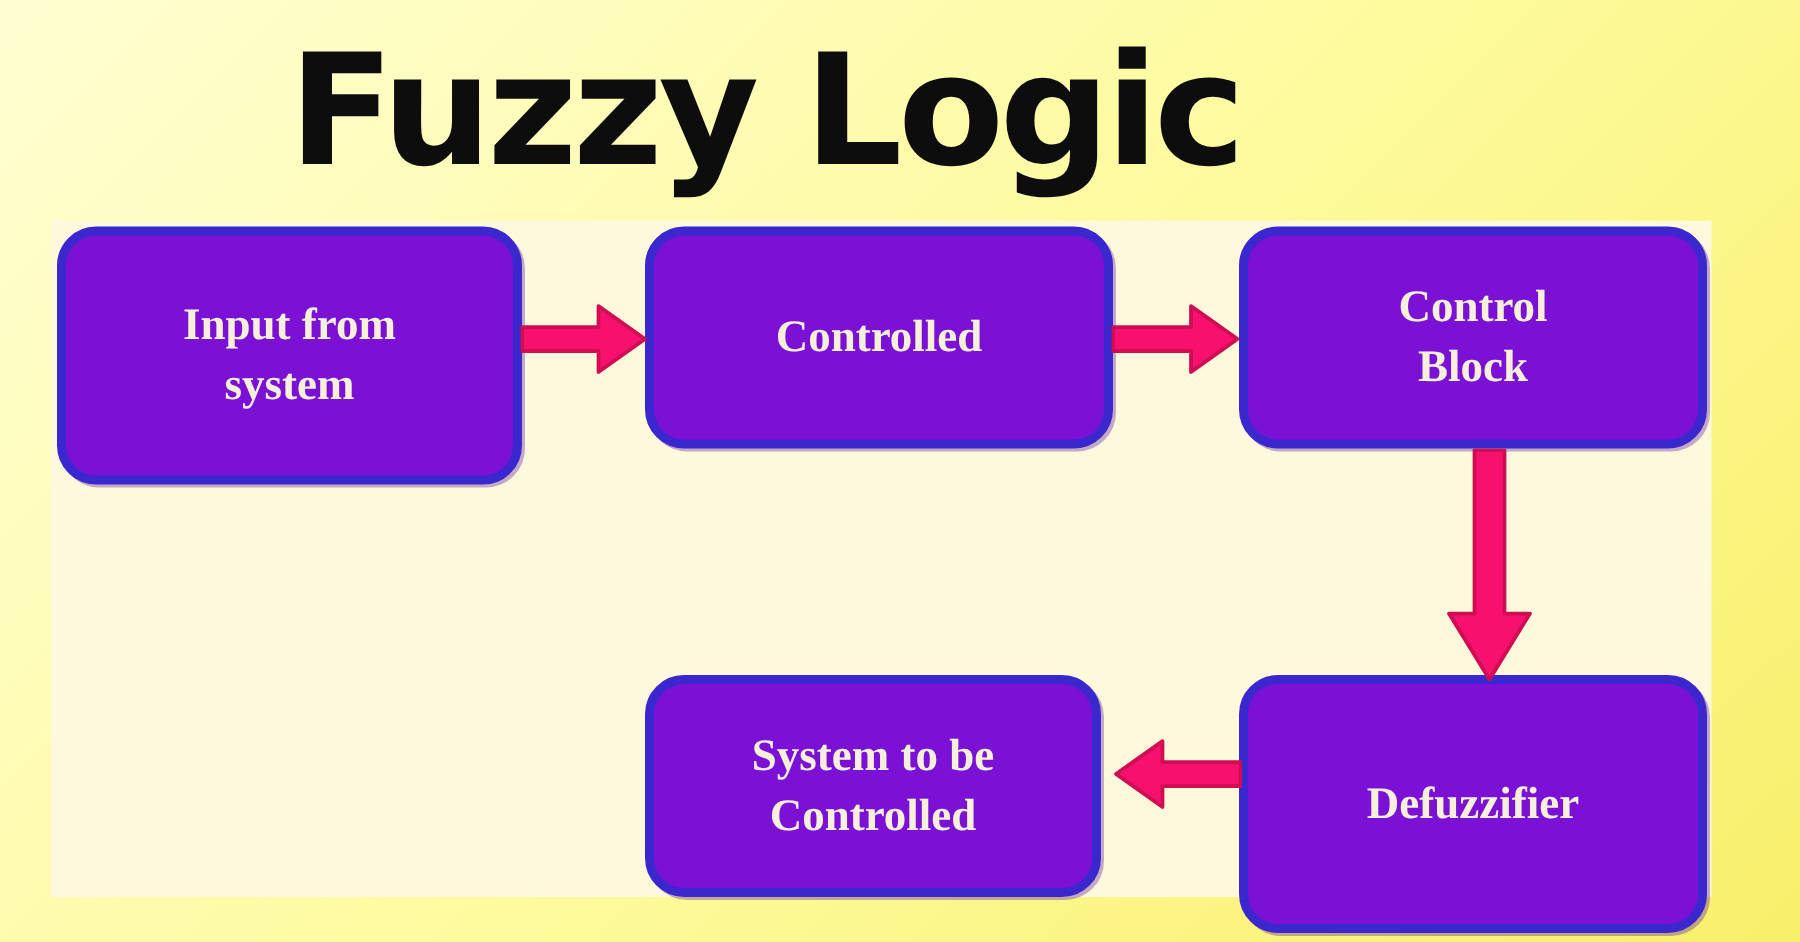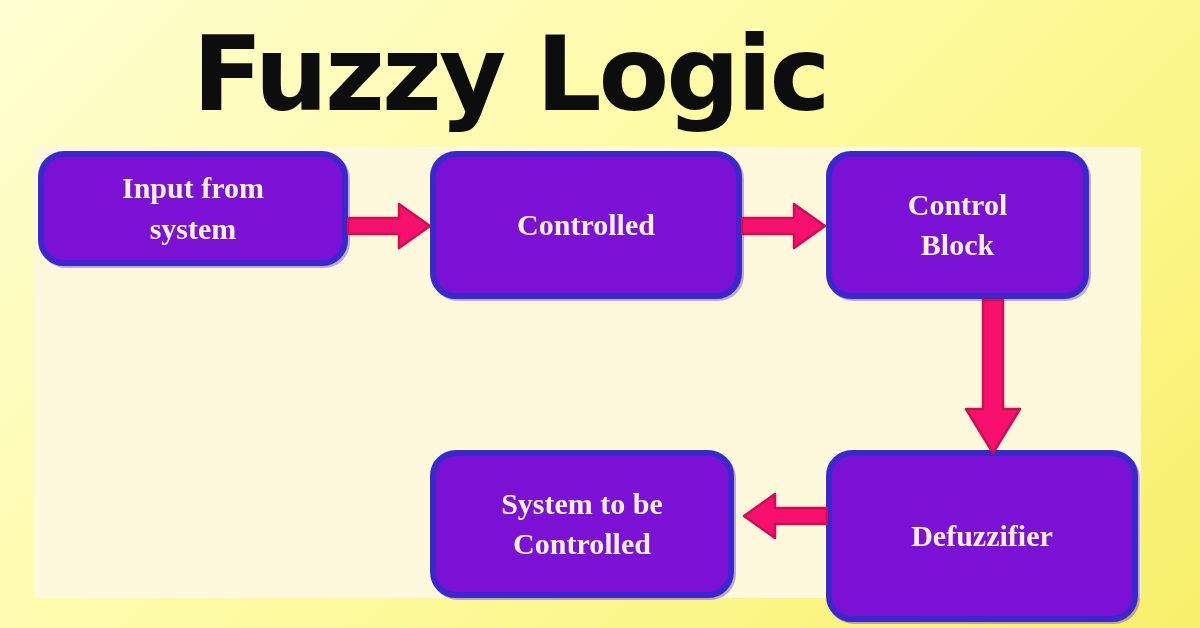--- a/index.html
+++ b/index.html
@@ -57,23 +57,23 @@
     align-items: center;
     justify-content: center;
     text-align: center;
     color: var(--box_text);
     font-weight: bold;
     font-size: 30px;
     line-height: 1.35;
     white-space: pre-line;
     box-shadow: 2px 2px 0 rgba(90, 20, 160, 0.35);
   }
-  .node-input    { left: 38px;  top: 151px; width: 310px; height: 115px; }
+  .node-input    { left: 38px;  top: 151px; width: 310px; height: 172px; }
   .node-fuzzifier{ left: 430px; top: 151px; width: 312px; height: 148px; }
-  .node-control  { left: 826px; top: 151px; width: 263px; height: 148px; border-radius: 25px; }
+  .node-control  { left: 826px; top: 151px; width: 312px; height: 148px; }
   .node-defuzz   { left: 826px; top: 450px; width: 312px; height: 172px; }
   .node-system   { left: 430px; top: 450px; width: 304px; height: 148px; }
 
   .arrow { position: absolute; display: block; }
   .arrow polygon {
     fill: var(--arrow_fill);
     stroke: var(--arrow_outline);
     stroke-width: 2.5;
     stroke-linejoin: round;
   }

